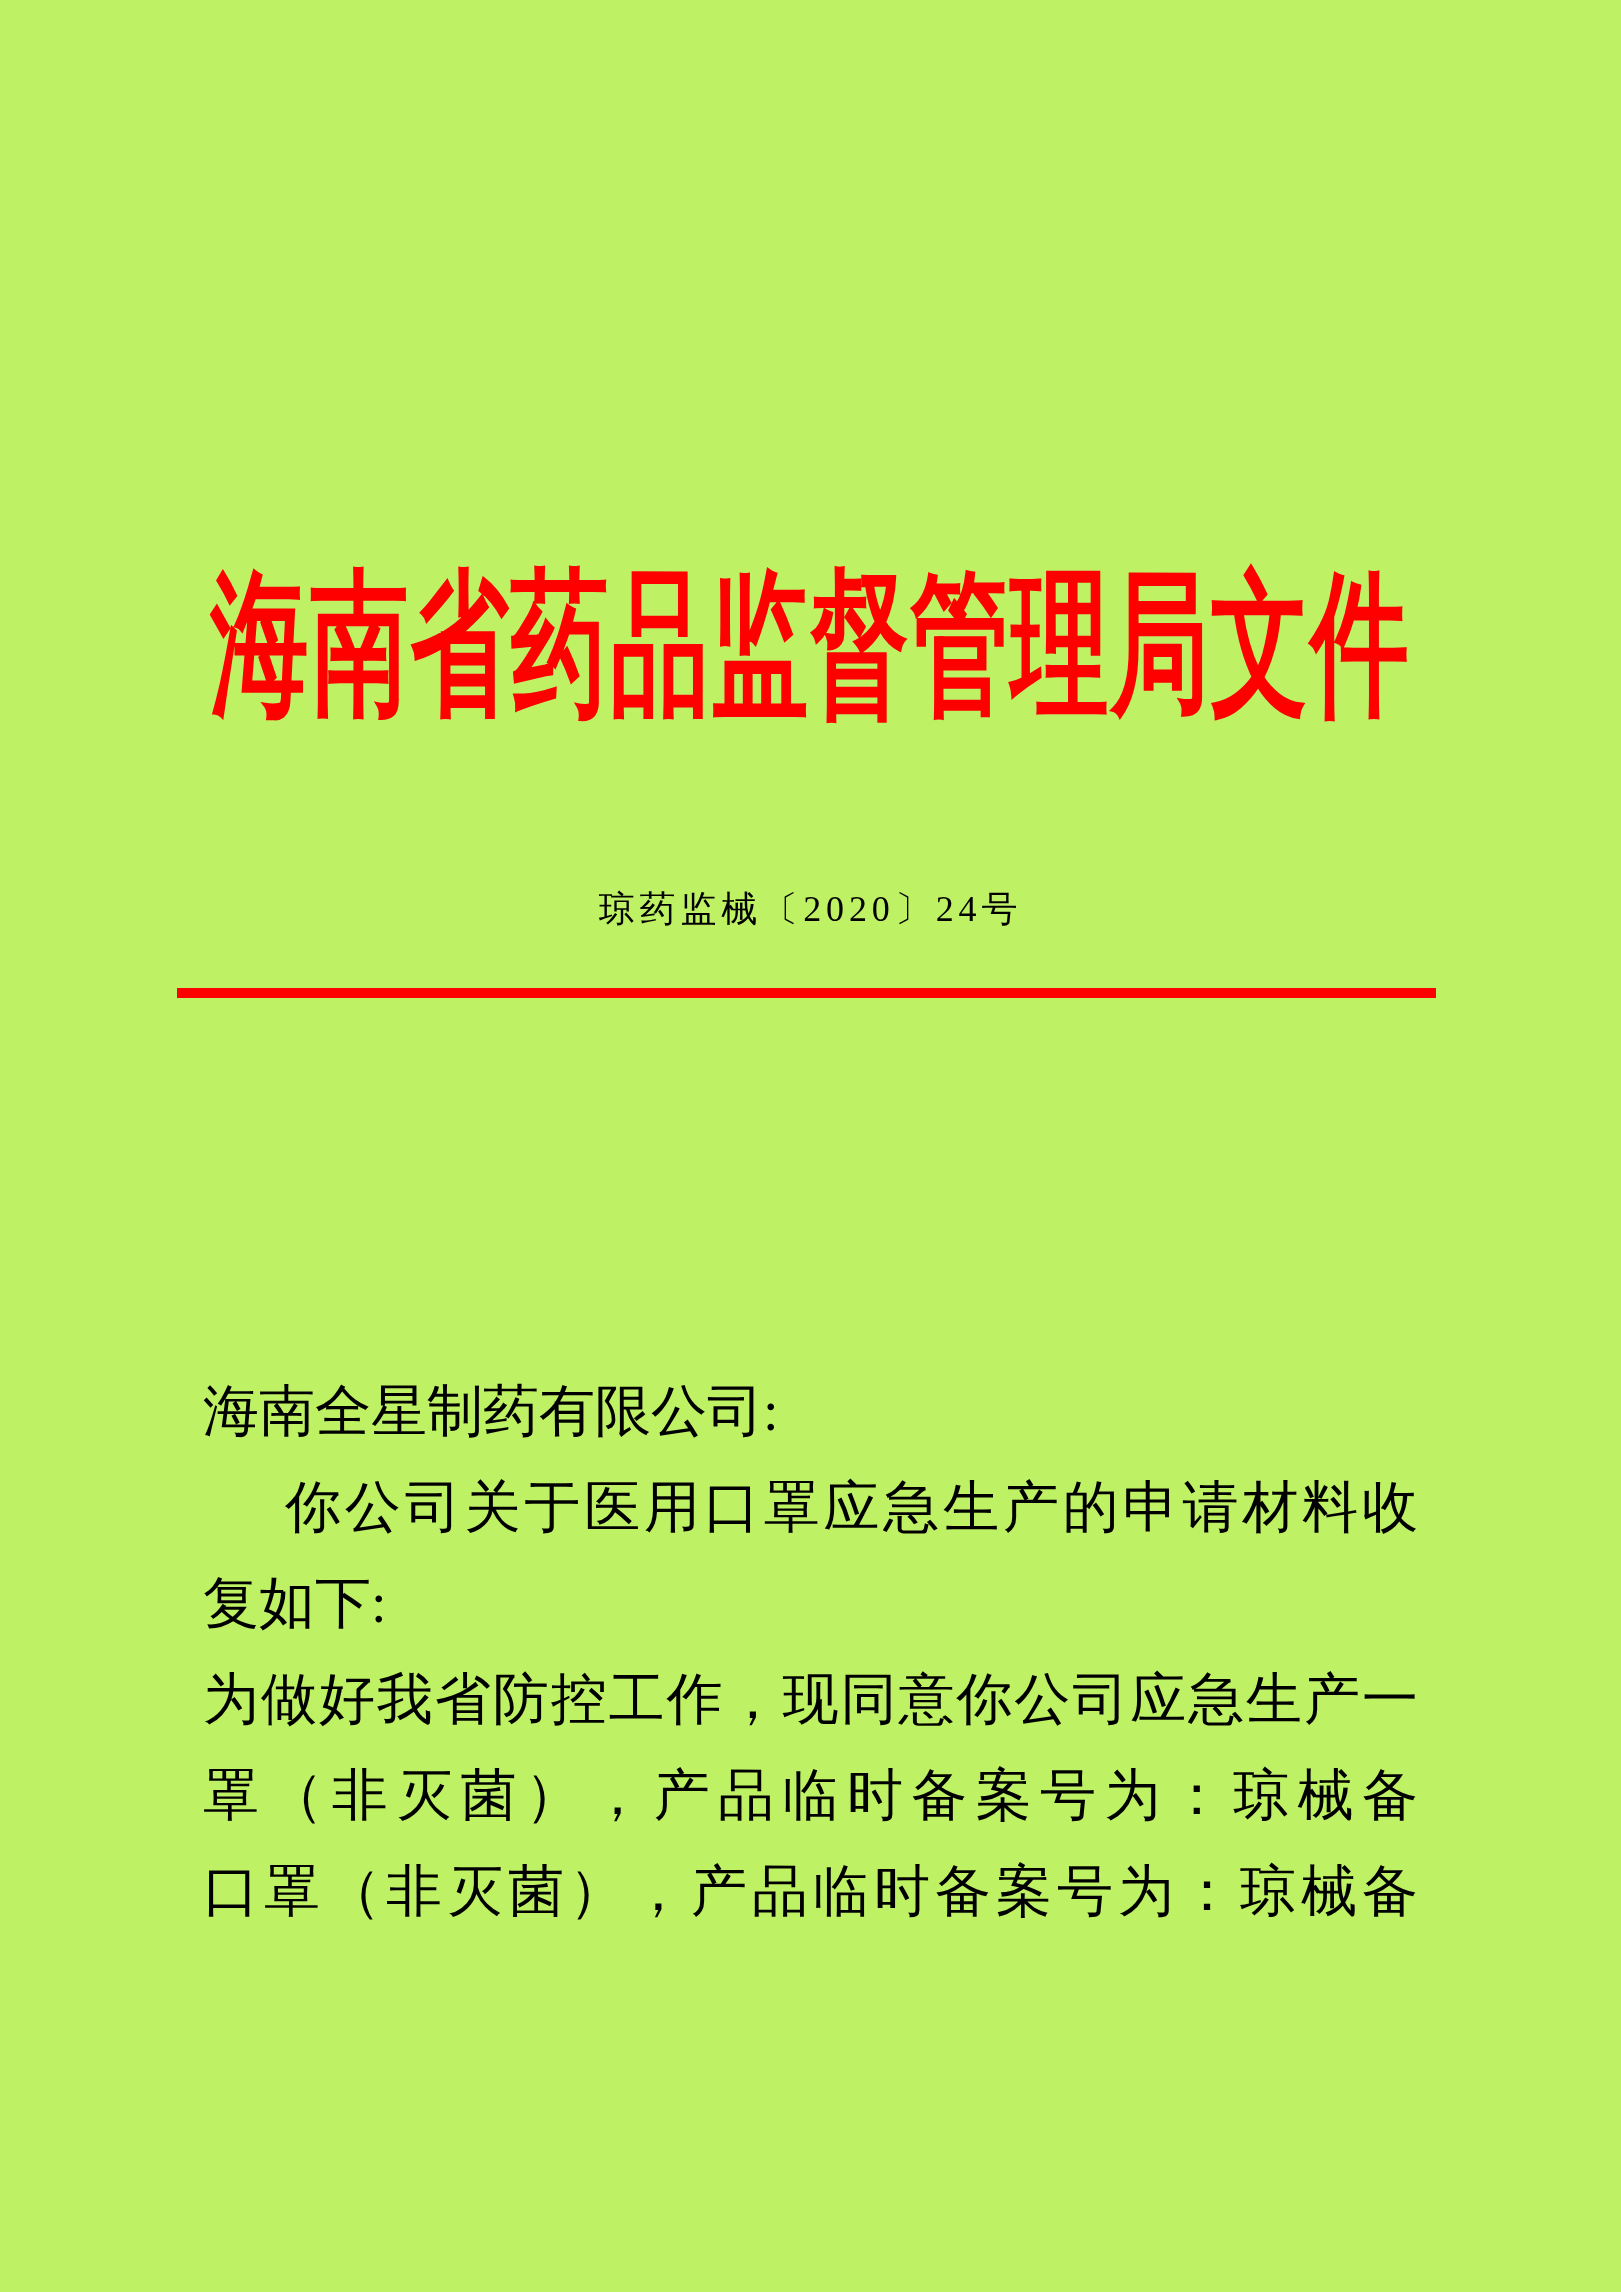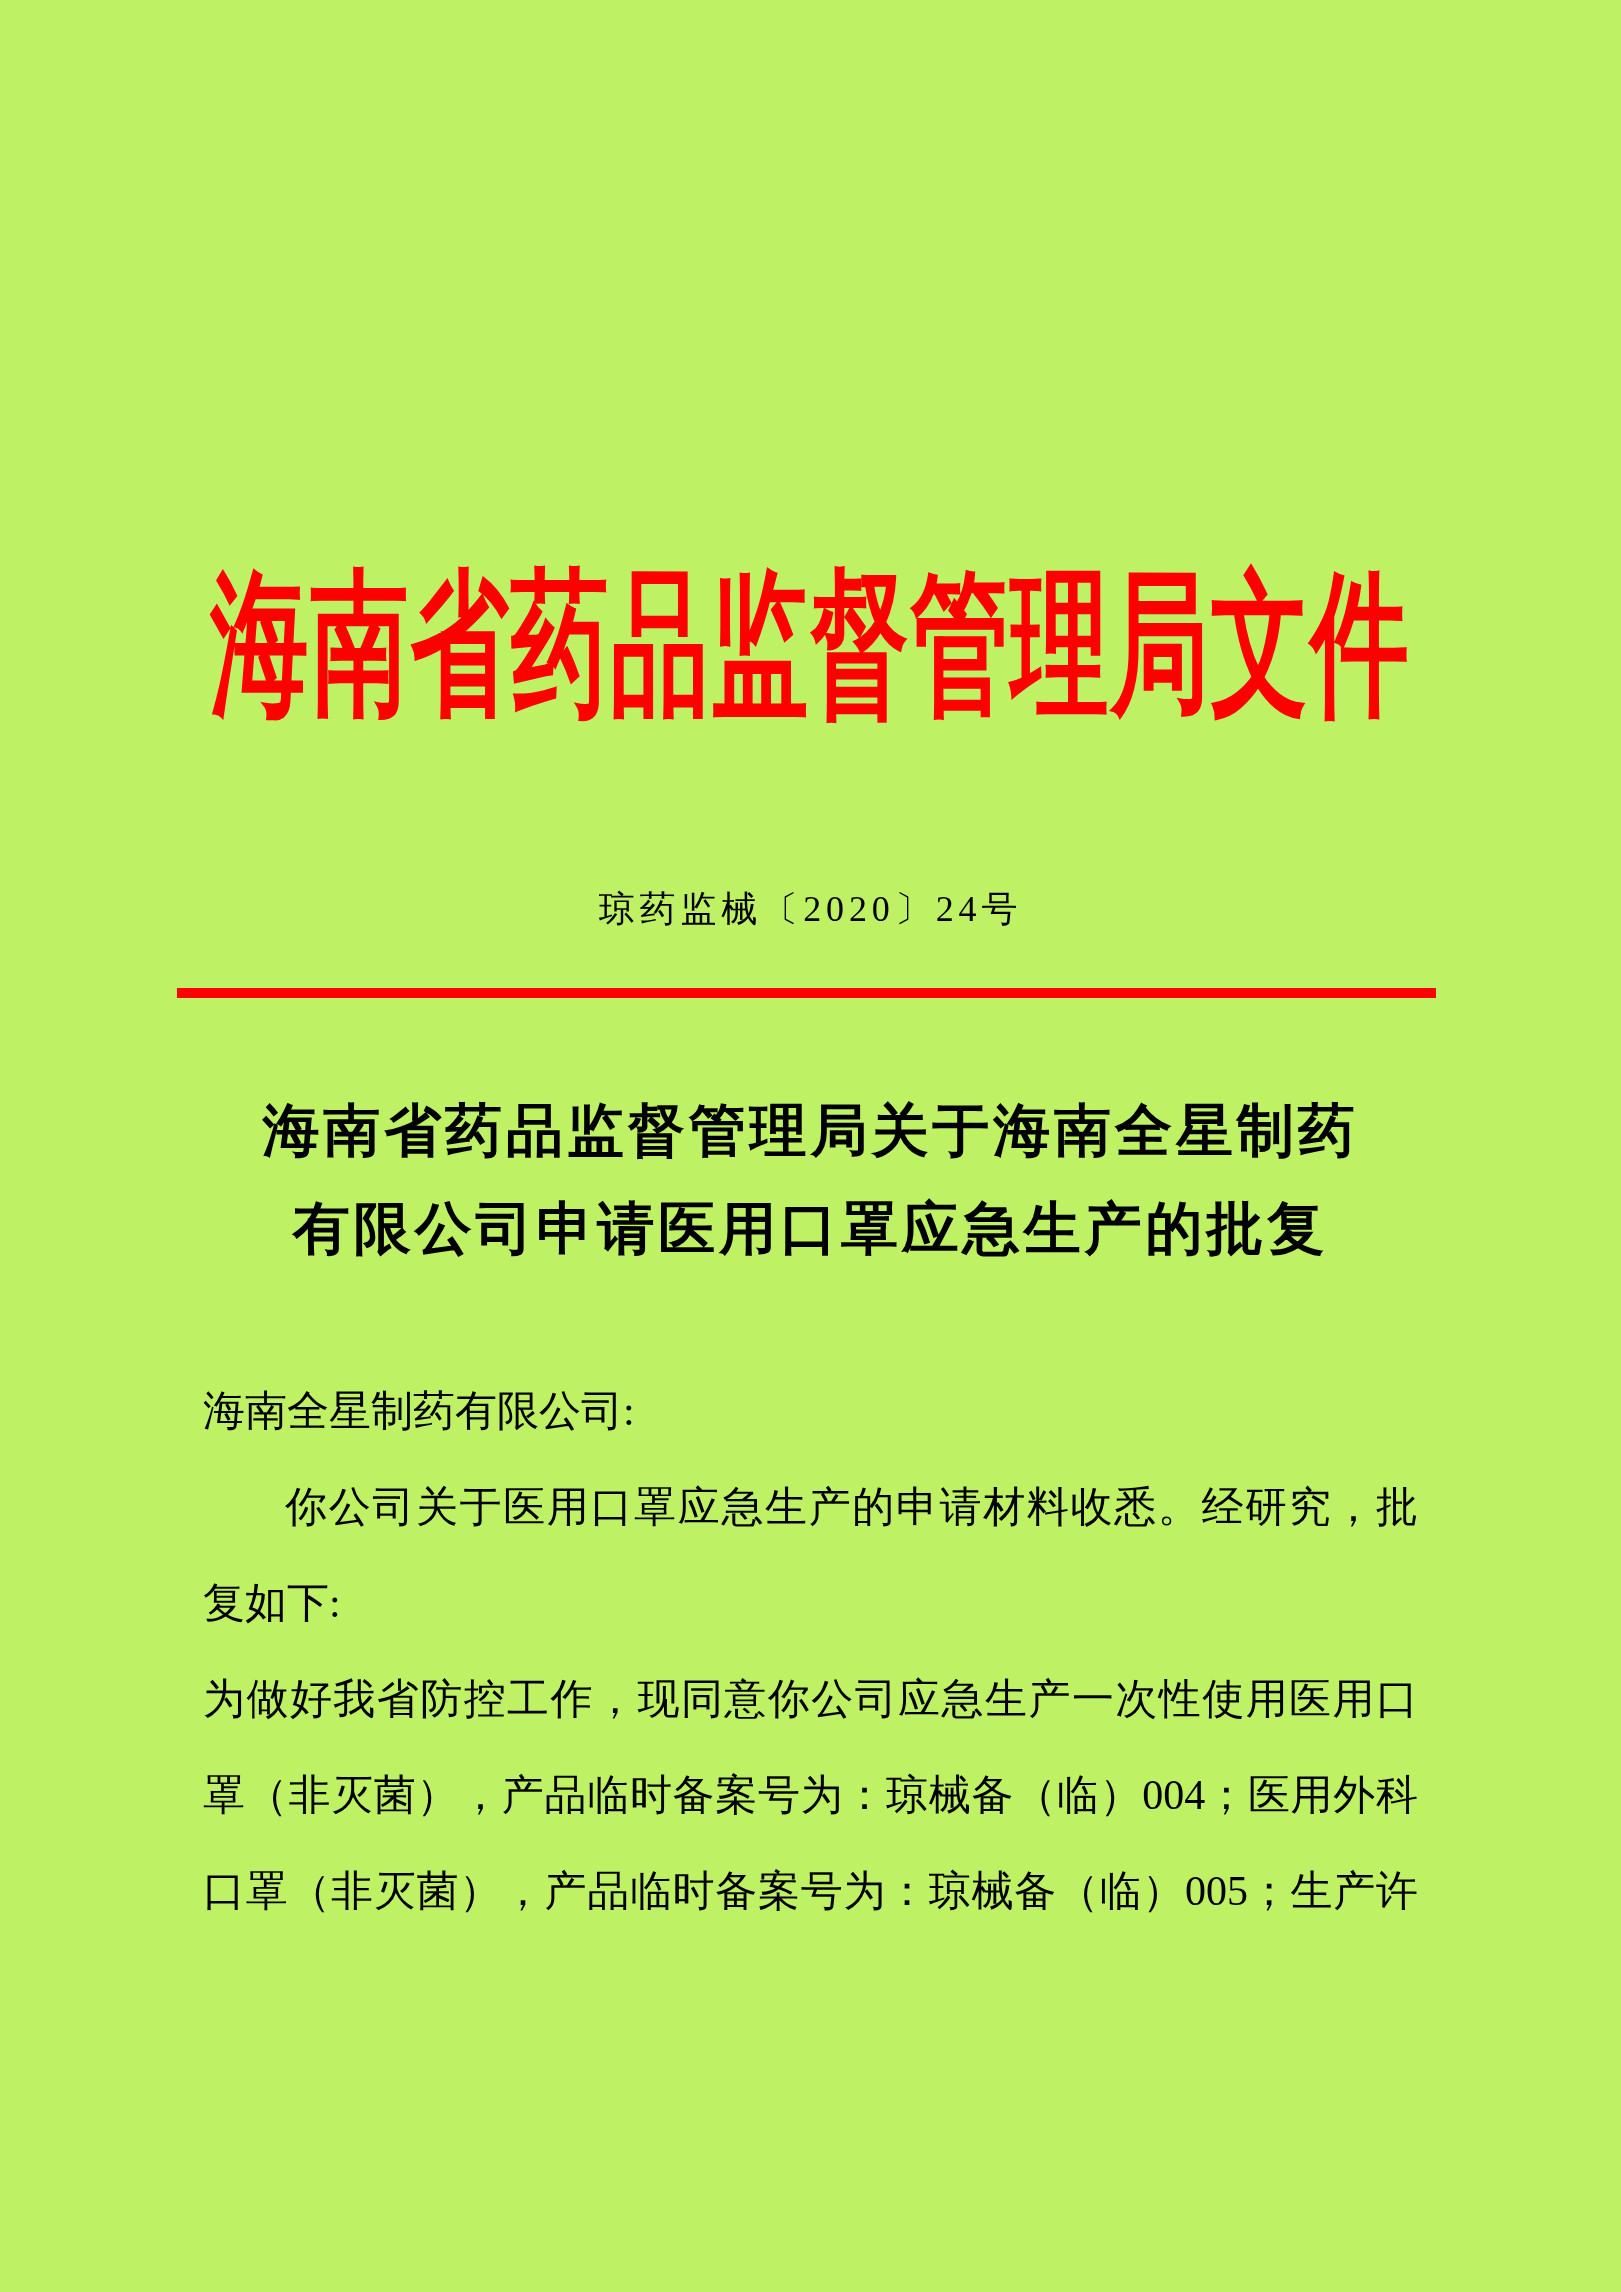--- a/index.html
+++ b/index.html
@@ -71,21 +71,21 @@
     letter-spacing: 3.9px;
     white-space: nowrap;
   }
 
   
   .body-text {
     position: absolute;
     top: 1363px;
     left: 203px;
     width: 1215px;
-    font-size: 42px;
+    font-size: 56px;
     line-height: 96px;
   }
   .body-line {
     height: 96px;
     white-space: nowrap;
   }
   .body-line.ind {
     text-indent: 82px;
   }
   .body-line.just {
@@ -99,24 +99,20 @@
 <body>
 
 <div class="page">
 
   <div class="agency-name">海南省药品监督管理局文件</div>
 
   <div class="doc-number">琼药监械〔2020〕24号</div>
 
   <div class="red-rule"></div>
 
-  <div class="doc-title">
-    <div>海南省药品监督管理局关于海南全星制药</div>
-    <div>有限公司申请医用口罩应急生产的批复</div>
-  </div>
 
   <div class="body-text">
     <div class="body-line">海南全星制药有限公司:</div>
     <div class="body-line ind just">你公司关于医用口罩应急生产的申请材料收悉。经研究，批</div>
     <div class="body-line">复如下:</div>
     <div class="body-line just">为做好我省防控工作，现同意你公司应急生产一次性使用医用口</div>
     <div class="body-line just">罩（非灭菌），产品临时备案号为：琼械备（临）004；医用外科</div>
     <div class="body-line just">口罩（非灭菌），产品临时备案号为：琼械备（临）005；生产许</div>
   </div>
 

